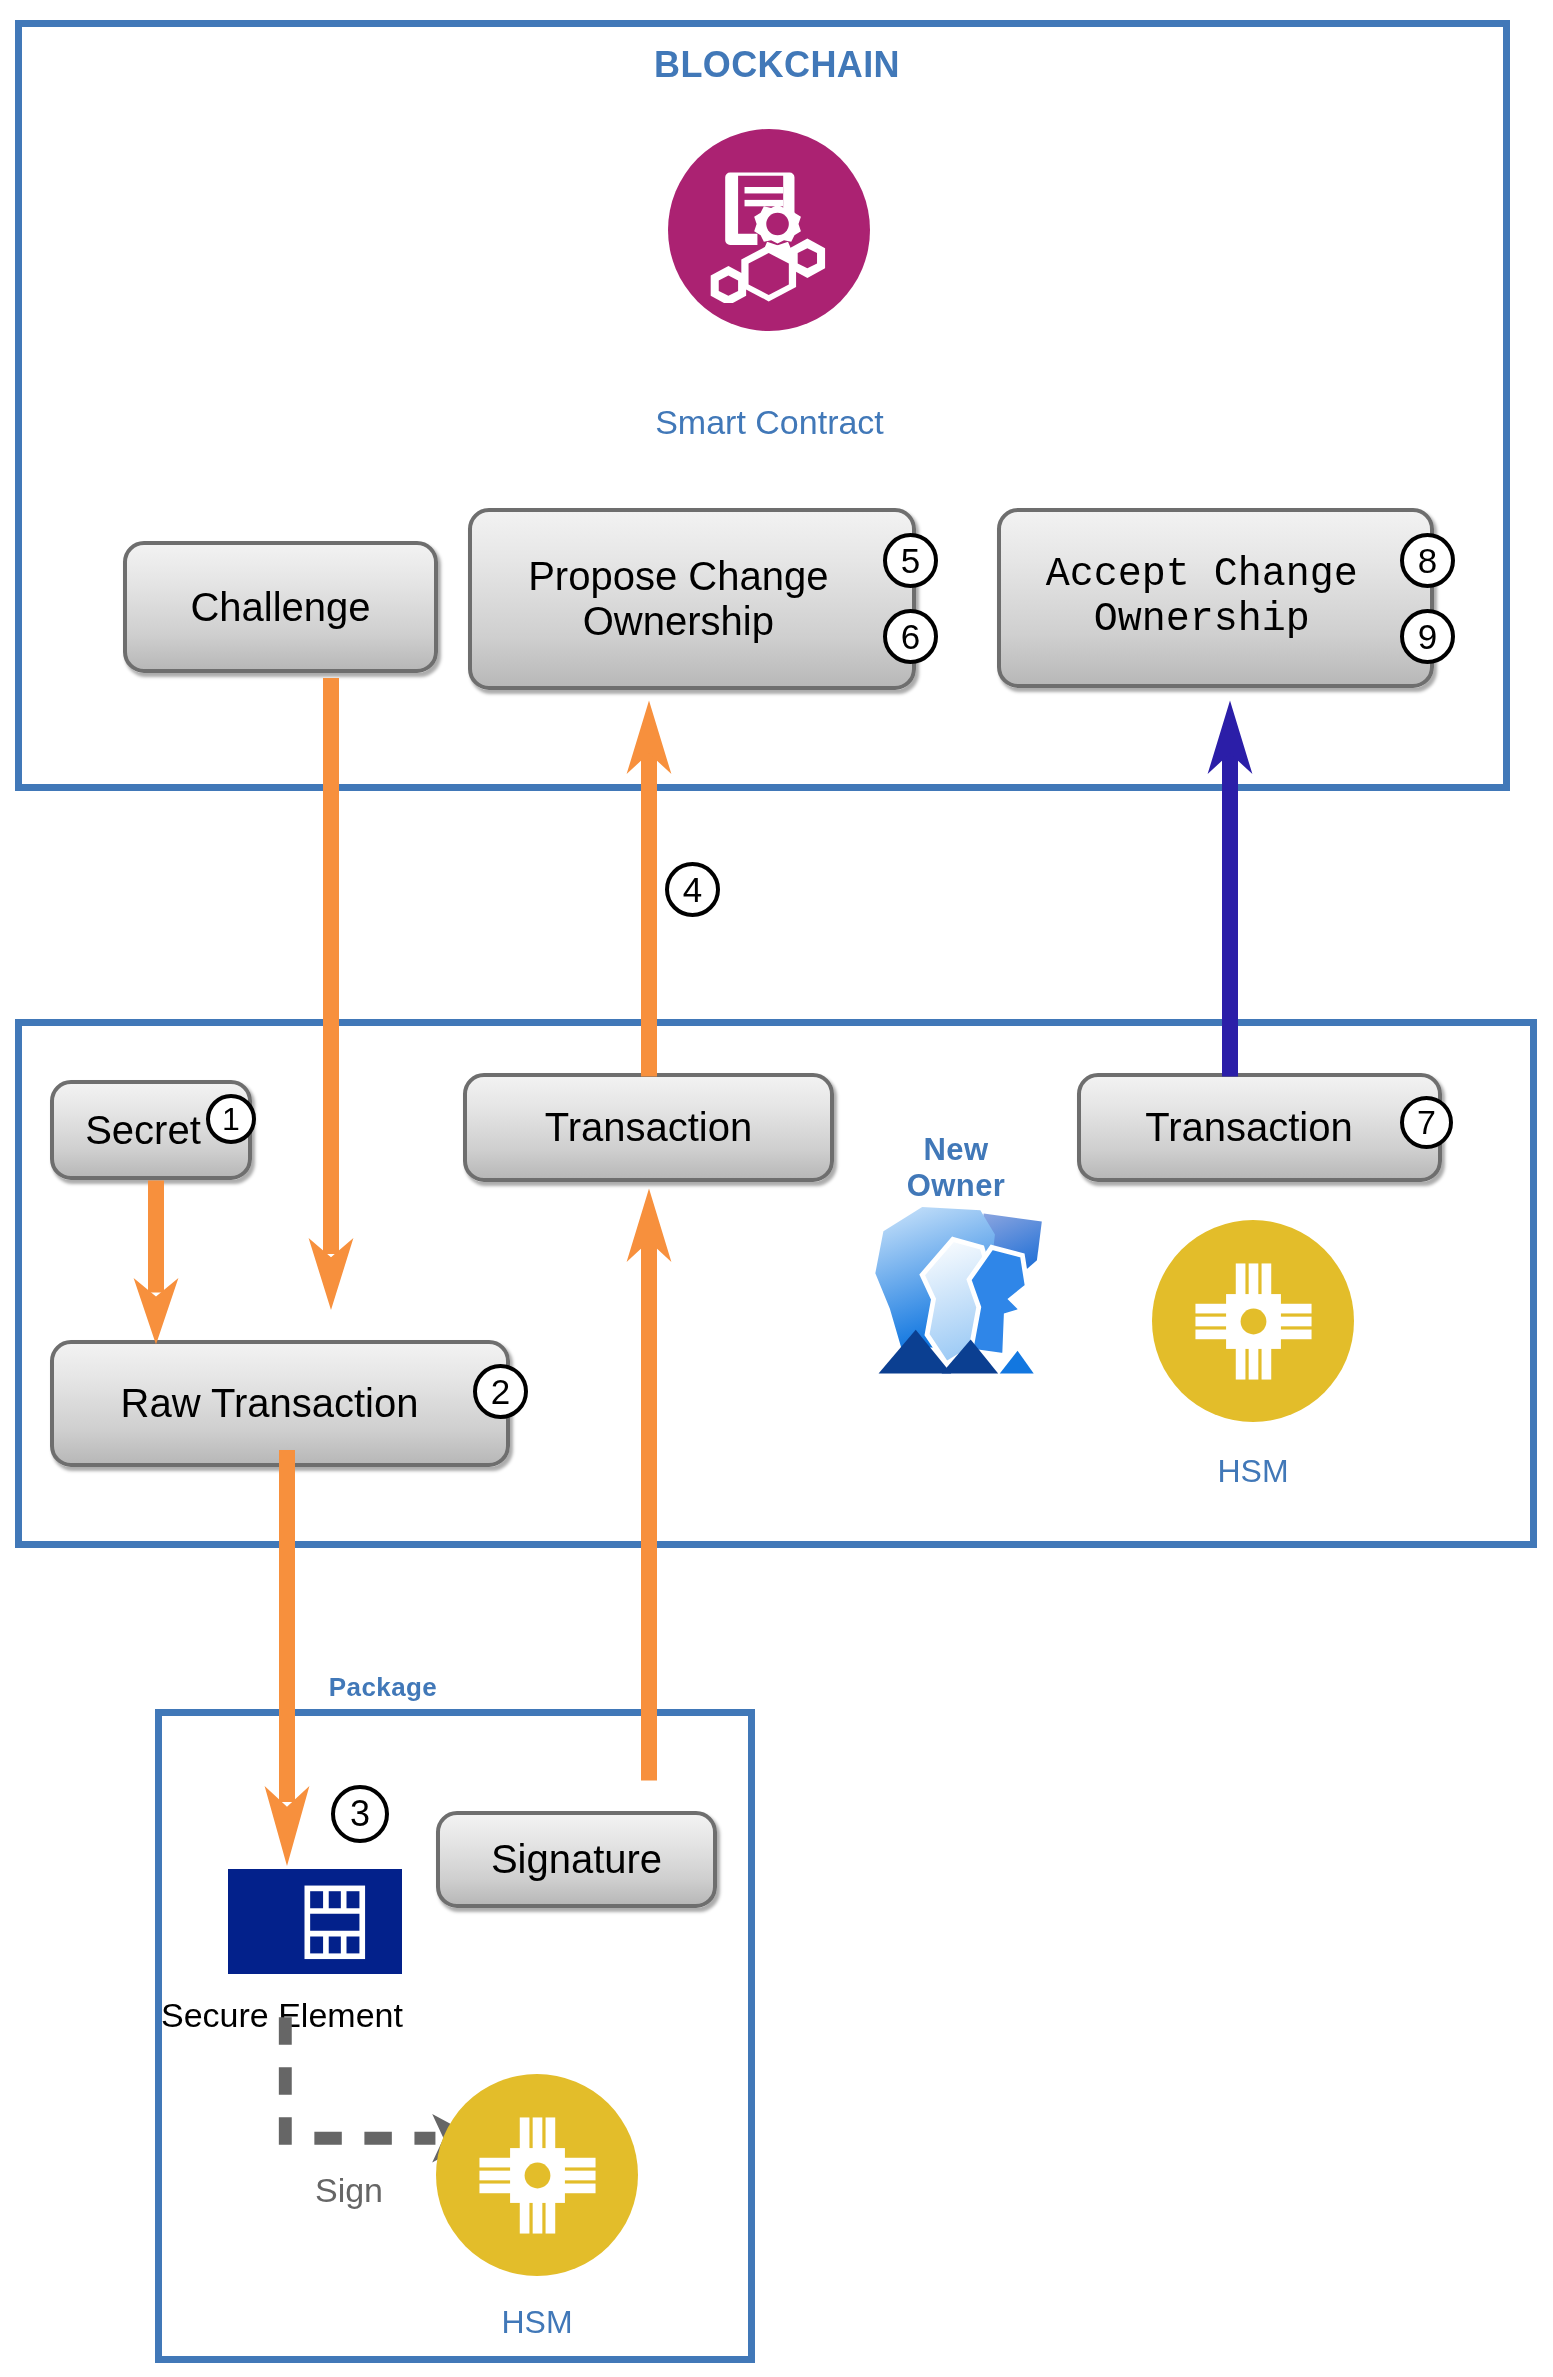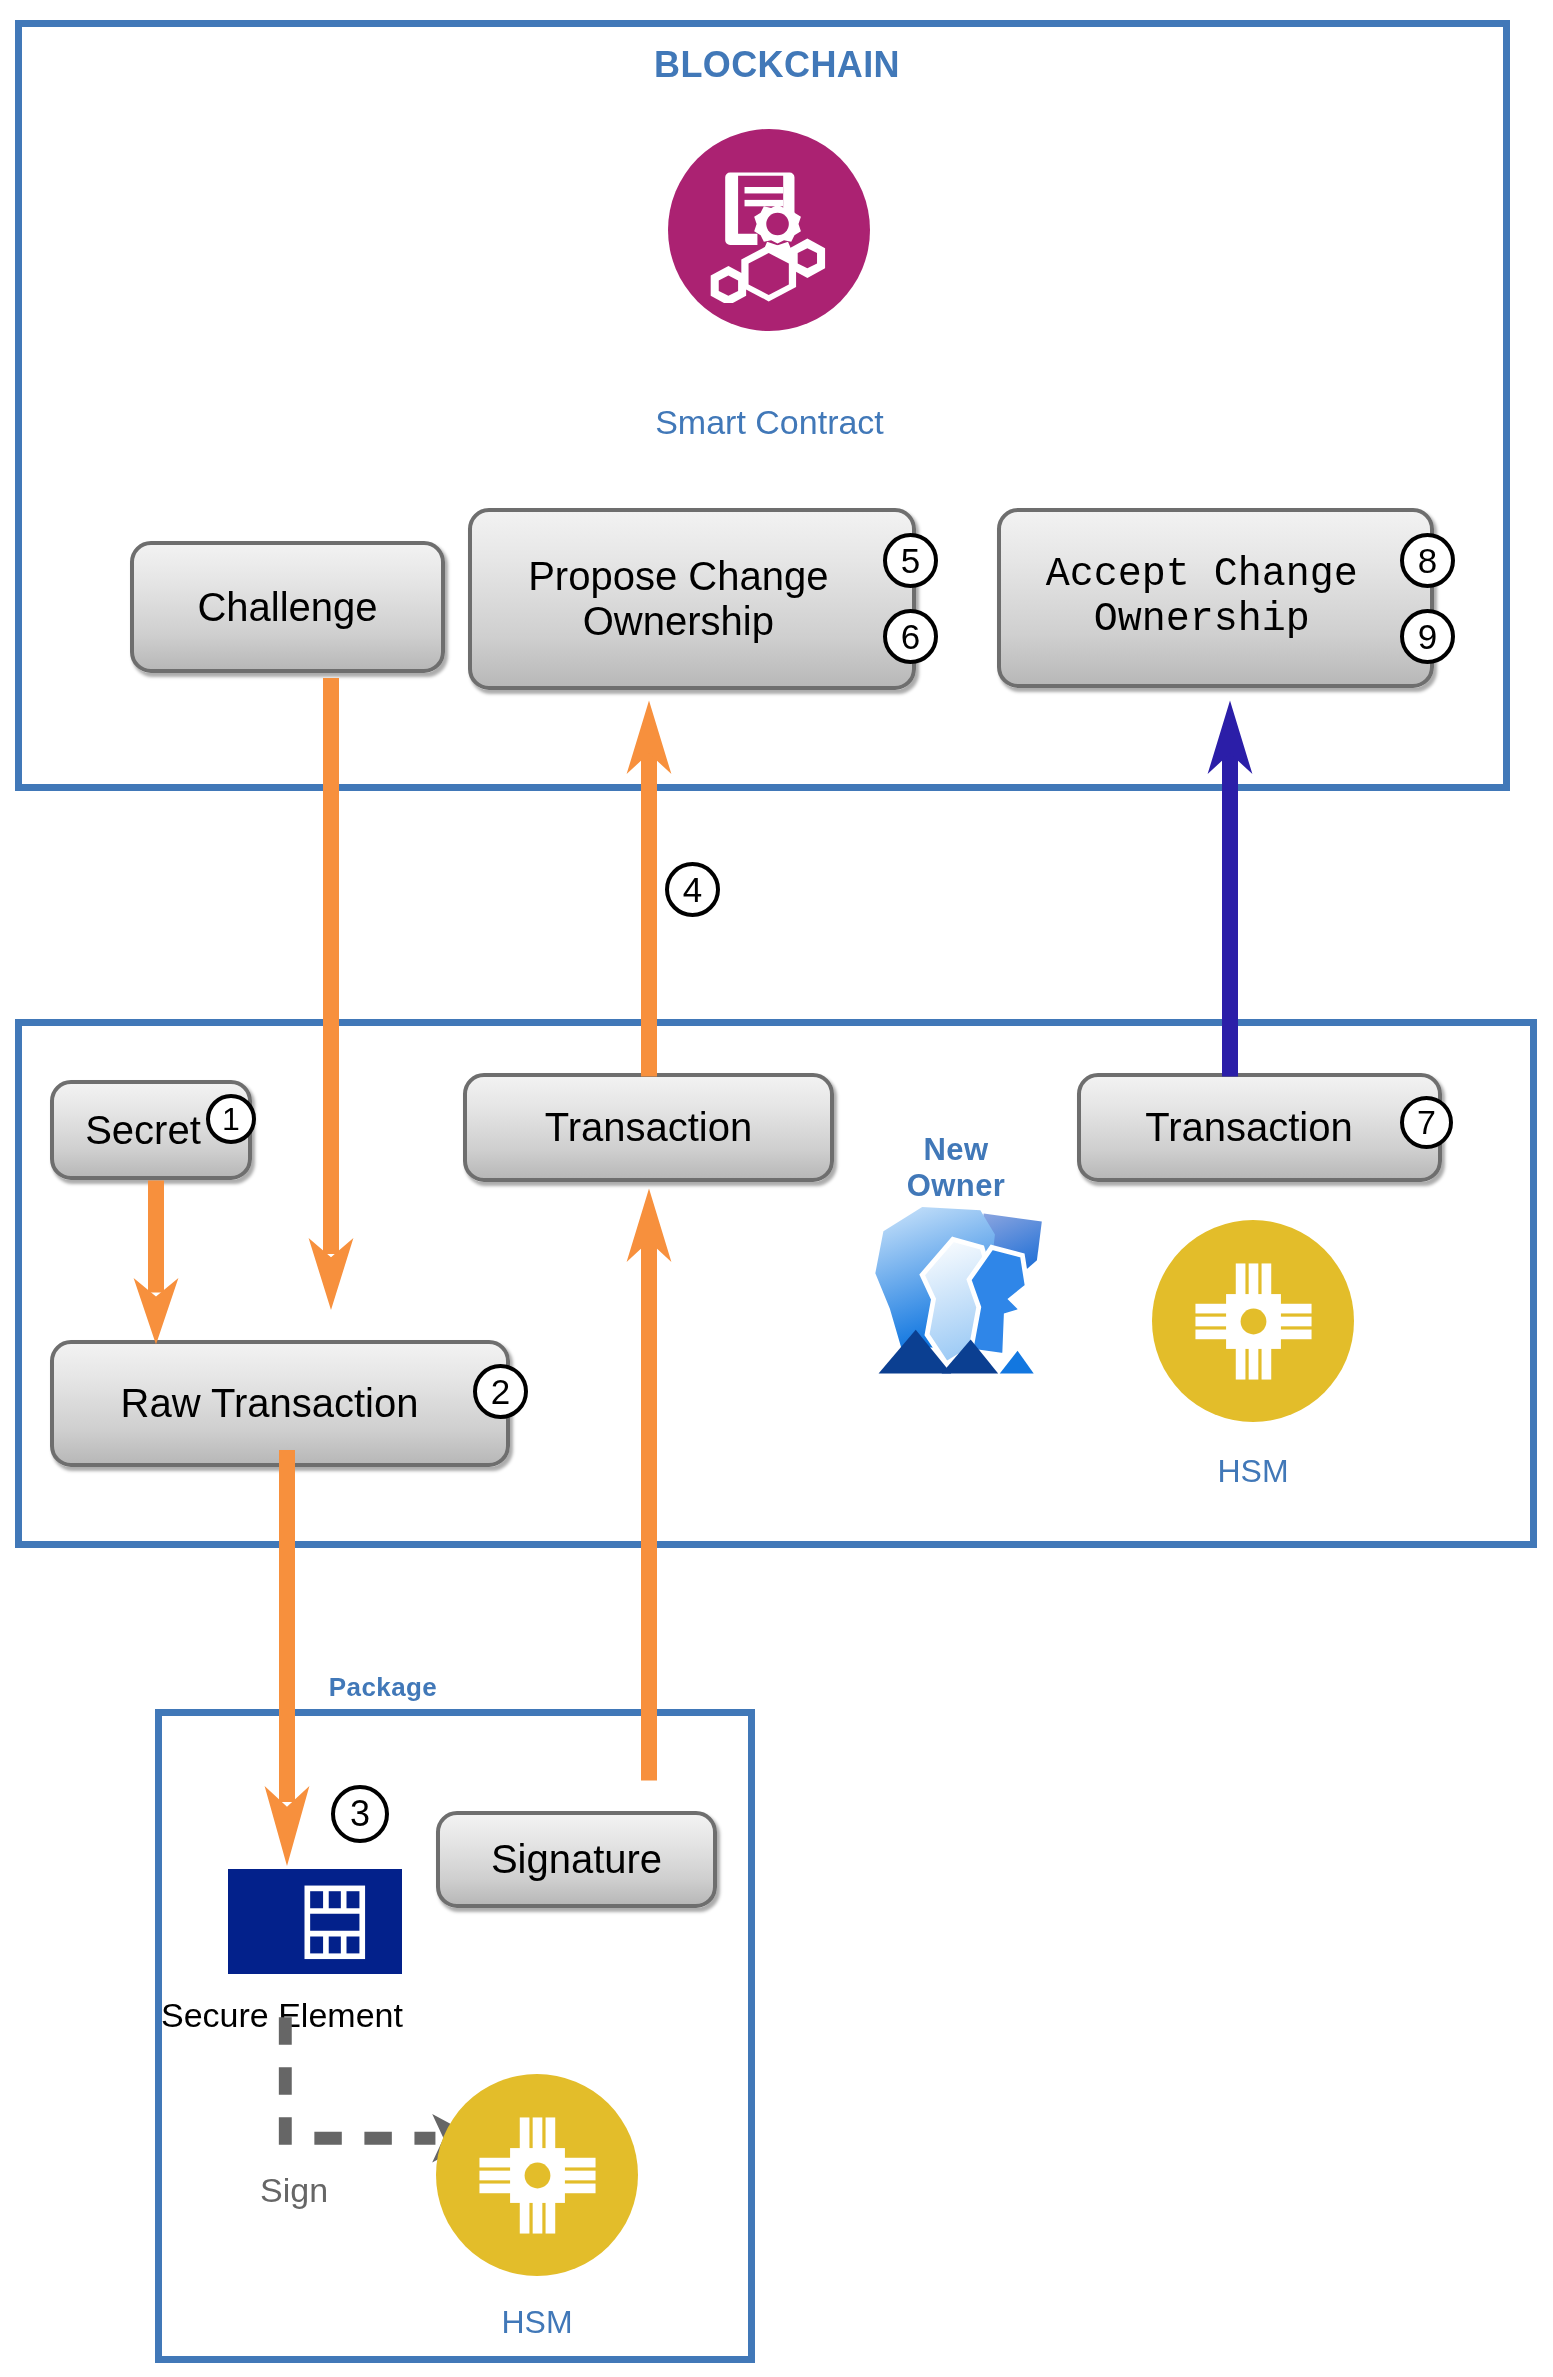--- a/index.html
+++ b/index.html
@@ -54,21 +54,21 @@
     align-items: center;
     justify-content: center;
     color: #000000;
     font-size: 40px;
     line-height: 1.12;
     text-align: center;
     white-space: pre;
     font-family: "Liberation Sans", sans-serif;
   }
 
-  #box-challenge       { left: 130px;  top: 541px;  width: 315px; height: 132px; }
+  #box-challenge       { left: 123px;  top: 541px;  width: 315px; height: 132px; }
   #box-propose         { left: 468px;  top: 508px;  width: 448px; height: 182px;
                          padding-right: 27.4px; }
   #box-accept          { left: 997px; top: 508px; width: 437px; height: 180px;
                          padding-right: 27.4px; font-family: Liberation Mono, monospace; }
   #box-secret          { left: 50px;   top: 1080px; width: 202px; height: 100px;
                          padding-right: 16px; }
   #box-transaction-mid { left: 463px;  top: 1073px; width: 371px; height: 109px; }
   #box-transaction-new { left: 1077px; top: 1073px; width: 365px; height: 109px;
                          padding-right: 21px; }
   #box-rawtx           { left: 50px;   top: 1340px; width: 460px; height: 127px;
@@ -137,21 +137,21 @@
   #label-secure-element {
     position: absolute;
     left: 161px; top: 1996px; width: 323px;
     font-size: 34px; color: #000000; white-space: pre;
     text-align: left;
   }
   #label-sign {
     position: absolute;
     left: 260px; top: 2171px; width: 178px;
     font-size: 34px; color: #666666; white-space: pre;
-    text-align: left;
+    text-align: center;
   }
   #icon-new-owner {
     position: absolute;
     left: 864px; top: 1202px; width: 198px; height: 174px;
   }
 </style>
 </head>
 <body>
 
 <div id="canvas">

